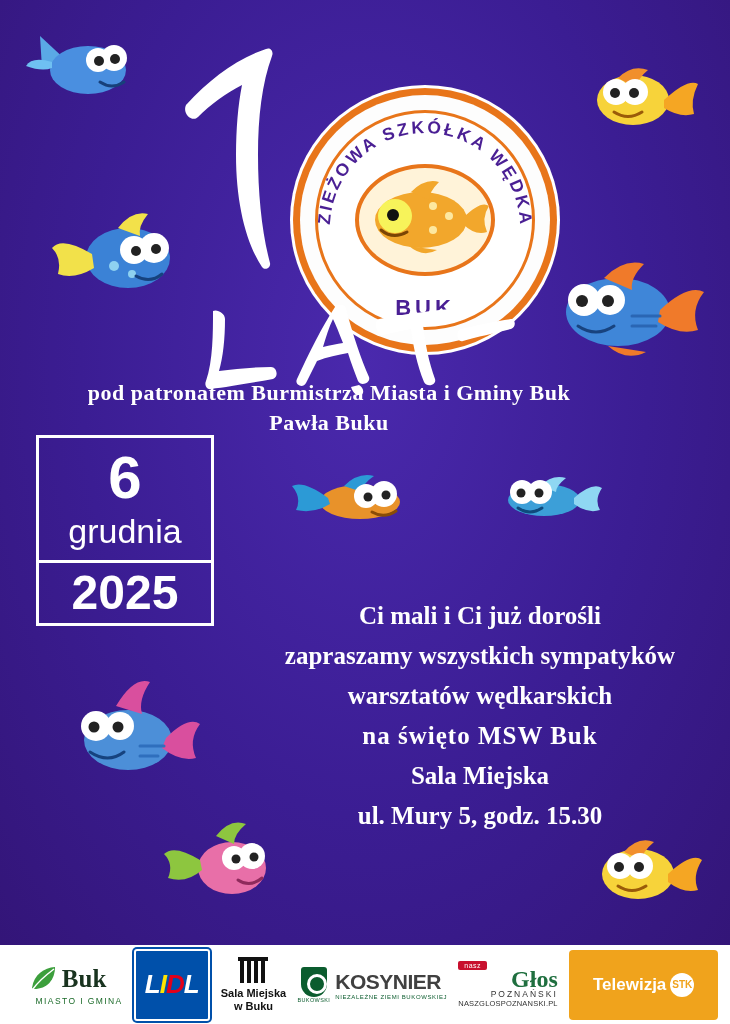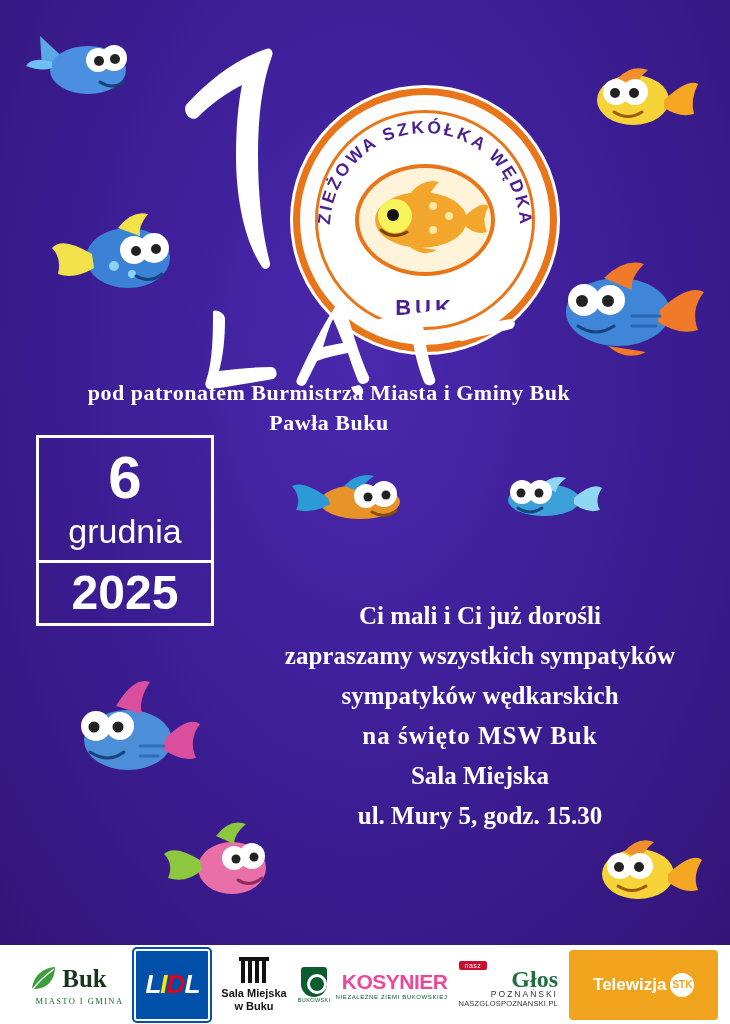--- a/index.html
+++ b/index.html
@@ -199,21 +199,21 @@
   .sp-buk .buk-main {
     display: flex; align-items: center; gap: 4px;
   }
   .sp-buk .buk-name {
     font-family: "Liberation Serif", serif;
     font-weight: bold;
     font-size: 25px;
     color: #19331f;
   }
   .sp-buk .buk-sub {
-    font-family: Liberation Serif, serif;
+    font-family: Liberation Sans, sans-serif;
     font-size: 8.5px;
     letter-spacing: 1.4px;
     color: #1c6b2a;
     margin-top: 2px;
     margin-left: 24px;
   }
 
   .sp-lidl {
     background: #0050aa;
     border: 2px solid #ffffff;
@@ -239,23 +239,22 @@
     font-size: 11px;
     line-height: 13px;
     text-align: center;
   }
 
   .sp-kosynier { align-items: center; gap: 5px; }
   .sp-kosynier .ks-word {
     font-family: "Liberation Sans", sans-serif;
     font-weight: bold;
     font-size: 21px;
-    color: #ec4899;
+    color: #404040;
     letter-spacing: -0.5px;
-    text-align: right;
   }
   .sp-kosynier .ks-sub {
     font-family: "Liberation Sans", sans-serif;
     font-size: 6px;
     color: #0b5c2e;
     letter-spacing: 0.6px;
   }
   .ks-shield {
     width: 26px; height: 30px;
     background: #0b5c2e;
@@ -499,21 +498,21 @@
 
     <div class="date-box">
       <div class="date-day">6</div>
       <div class="date-month">grudnia</div>
       <div class="date-year">2025</div>
     </div>
 
     <div class="invite">
       <div>Ci mali i Ci już dorośli</div>
       <div>zapraszamy wszystkich sympatyków</div>
-      <div>sympatyków wędkarskich</div>
+      <div>warsztatów wędkarskich</div>
       <div class="line-msw">na święto  MSW  Buk</div>
       <div>Sala Miejska</div>
       <div>ul. Mury 5, godz. 15.30</div>
     </div>
   </div>
 
   <div class="sponsors">
 
     <div class="sponsor sp-buk">
       <div class="buk-main">

